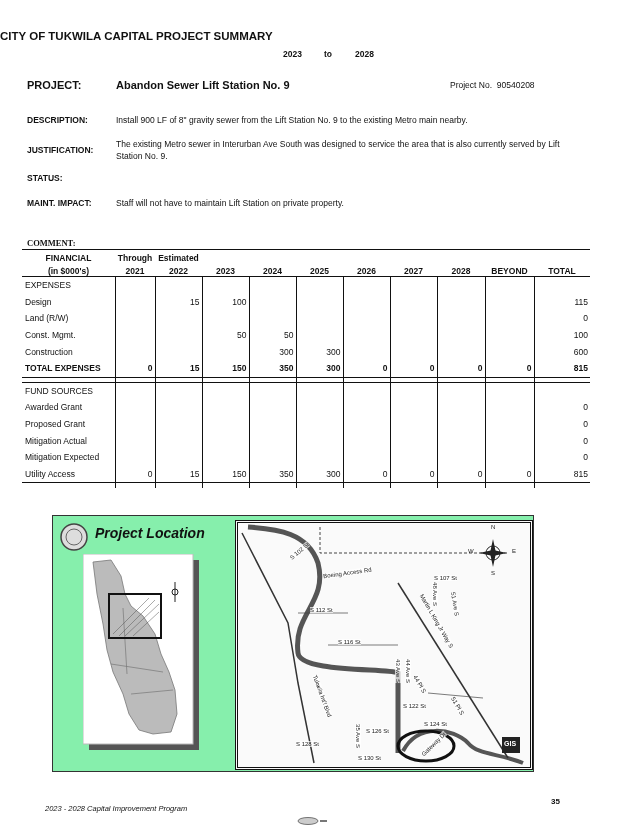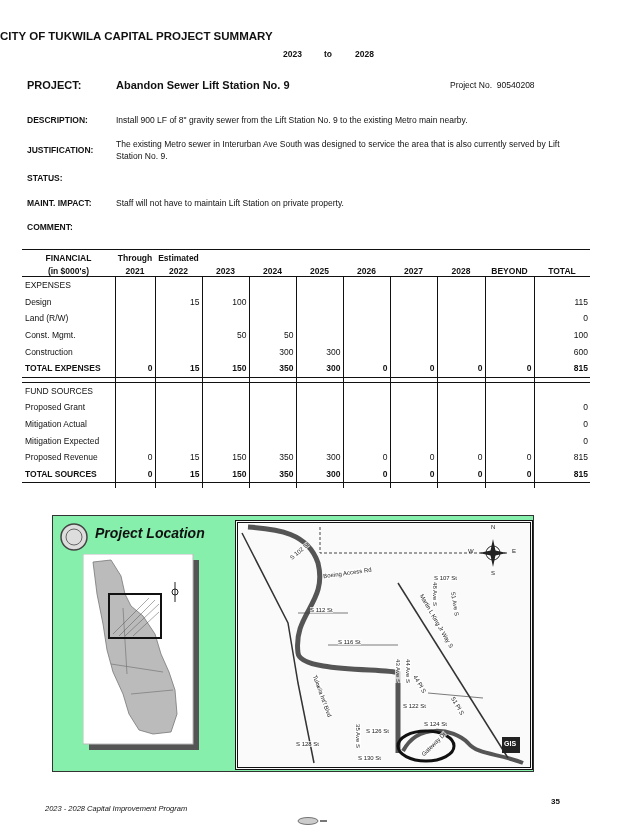--- a/index.html
+++ b/index.html
@@ -51,21 +51,21 @@
   <span>90540208</span>
 </div>
 
 <div class="abs flabel" style="top:115px;">DESCRIPTION:</div>
 <div class="abs ftext" style="top:114px;">Install 900 LF of 8" gravity sewer from the Lift Station No. 9 to the existing Metro main nearby.</div>
 <div class="abs flabel" style="top:145px;">JUSTIFICATION:</div>
 <div class="abs ftext" style="top:138px;">The existing Metro sewer in Interurban Ave South was designed to service the area that is also currently served by Lift Station No. 9.</div>
 <div class="abs flabel" style="top:173px;text-align:right;">STATUS:</div>
 <div class="abs flabel" style="top:198px;">MAINT. IMPACT:</div>
 <div class="abs ftext" style="top:197px;">Staff will not have to maintain Lift Station on private property.</div>
-<div class="abs flabel" style="top:222px;">COMMENT:</div>
+<div class="abs flabel" style="top:238px;font-family:Liberation Serif, serif;">COMMENT:</div>
 
 <table class="fin">
   <colgroup>
     <col style="width:93px">
       <col style="width:40px">
       <col style="width:47px">
       <col style="width:47px">
       <col style="width:47px">
       <col style="width:47px">
       <col style="width:47px">
@@ -201,20 +201,33 @@
         <td class="num"></td>
         <td class="num"></td>
         <td class="num"></td>
         <td class="num"></td>
         <td class="num"></td>
         <td class="num"></td>
         <td class="num"></td>
         <td class="num"></td>
       </tr>
       <tr>
+        <td class="lbl">Awarded Grant</td>
+        <td class="num"></td>
+        <td class="num"></td>
+        <td class="num"></td>
+        <td class="num"></td>
+        <td class="num"></td>
+        <td class="num"></td>
+        <td class="num"></td>
+        <td class="num"></td>
+        <td class="num"></td>
+        <td class="num">0</td>
+      </tr>
+      <tr>
         <td class="lbl">Proposed Grant</td>
         <td class="num"></td>
         <td class="num"></td>
         <td class="num"></td>
         <td class="num"></td>
         <td class="num"></td>
         <td class="num"></td>
         <td class="num"></td>
         <td class="num"></td>
         <td class="num"></td>
@@ -240,34 +253,21 @@
         <td class="num"></td>
         <td class="num"></td>
         <td class="num"></td>
         <td class="num"></td>
         <td class="num"></td>
         <td class="num"></td>
         <td class="num"></td>
         <td class="num">0</td>
       </tr>
       <tr>
-        <td class="lbl">Proposed Revenue</td>
-        <td class="num">0</td>
-        <td class="num">15</td>
-        <td class="num">150</td>
-        <td class="num">350</td>
-        <td class="num">300</td>
-        <td class="num">0</td>
-        <td class="num">0</td>
-        <td class="num">0</td>
-        <td class="num">0</td>
-        <td class="num">815</td>
-      </tr>
-      <tr class="total">
-        <td class="lbl">TOTAL SOURCES</td>
+        <td class="lbl">Utility Access</td>
         <td class="num">0</td>
         <td class="num">15</td>
         <td class="num">150</td>
         <td class="num">350</td>
         <td class="num">300</td>
         <td class="num">0</td>
         <td class="num">0</td>
         <td class="num">0</td>
         <td class="num">0</td>
         <td class="num">815</td>

